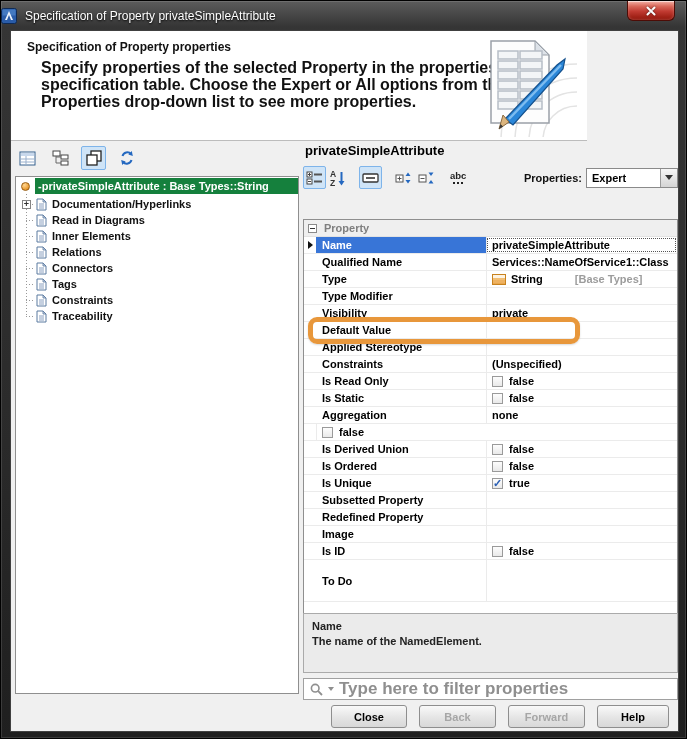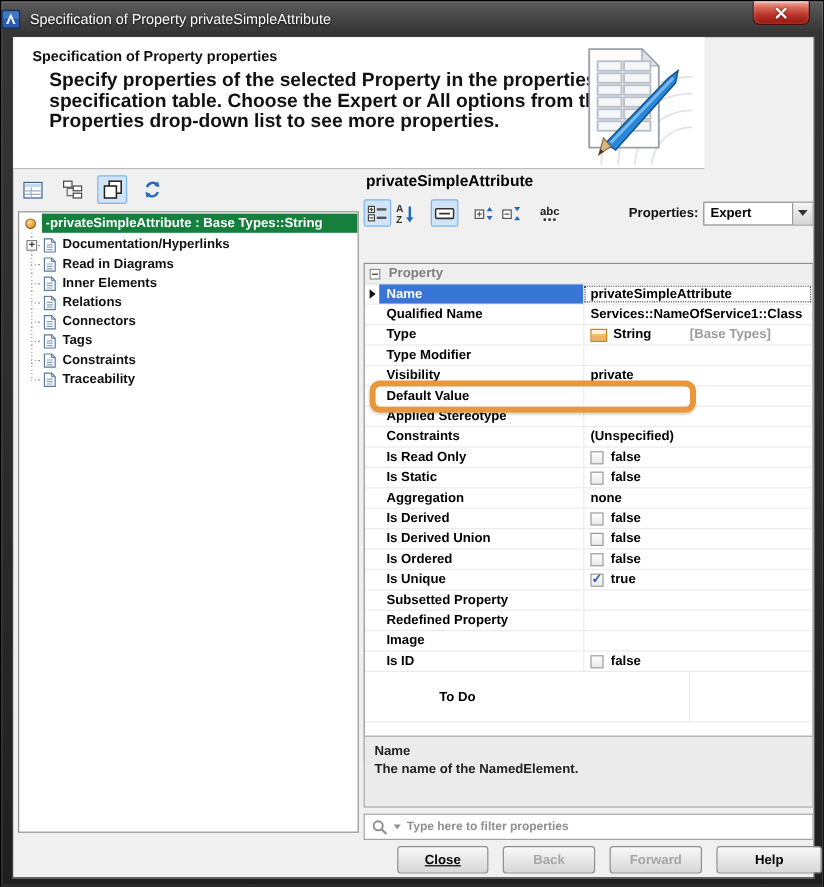--- a/index.html
+++ b/index.html
@@ -44,35 +44,35 @@
   .props-label{margin-left:auto;font-size:11px;font-weight:bold;color:#111;}
   .combo{width:92px;height:20px;background:#fff;border:1px solid #8a8a8a;margin-left:4px;position:relative;font-size:11px;font-weight:bold;display:flex;align-items:center;padding-left:5px;cursor:pointer;}
   .combo .drop{position:absolute;right:0;top:0;bottom:0;width:17px;background:linear-gradient(180deg,#f6f6f6,#d4d4d4);border-left:1px solid #9a9a9a;display:flex;align-items:center;justify-content:center;}
   .caret{width:0;height:0;border-left:4px solid transparent;border-right:4px solid transparent;border-top:5px solid #333;}
 
   .ptable{position:absolute;left:292px;top:188px;width:375px;height:416px;background:#fff;border:1px solid #8f8f8f;overflow:hidden;font-size:11px;font-weight:bold;}
   .pgroup{height:17px;background:#efefef;color:#7f7f7f;display:flex;align-items:center;padding-left:4px;border-bottom:1px solid #e2e2e2;}
   .cbox{width:9px;height:9px;background:#fff;border:1px solid #8a8a8a;position:relative;margin-right:7px;flex:0 0 auto;}
   .cbox::before{content:'';position:absolute;left:1px;top:3px;width:5px;height:1px;background:#333;}
   .prow{height:17px;display:flex;border-bottom:1px solid #ebebeb;}
-  .prow.tall{height:42px;gap:44px;}
+  .prow.tall{height:42px;}
   .pmarker{width:12px;flex:0 0 auto;display:flex;align-items:center;justify-content:center;}
   .arrow-right{width:0;height:0;border-top:4px solid transparent;border-bottom:4px solid transparent;border-left:5px solid #111;}
   .pname{width:170px;flex:0 0 auto;padding-left:6px;display:flex;align-items:center;color:#000;white-space:nowrap;overflow:hidden;}
   .pval{flex:1;border-left:1px solid #ebebeb;padding-left:5px;display:flex;align-items:center;color:#000;white-space:nowrap;overflow:hidden;}
   .prow.selected .pname{background:#3875D7;color:#fff;}
   .prow.selected .pval{outline:1px dotted #555;outline-offset:-2px;}
   .cb{width:11px;height:11px;border:1px solid #9a9a9a;background:linear-gradient(180deg,#fdfdfd,#e9e9e9);margin-right:6px;flex:0 0 auto;font-size:11px;line-height:9px;text-align:center;color:#2b5fb4;}
   .type-ic{width:14px;height:11px;border:1px solid #c8821e;background:linear-gradient(180deg,#fdf3e2 0 3px,#f2be74 3px 5px,#eeb261 5px 8px,#e9a74f 8px);margin-right:5px;flex:0 0 auto;}
   .muted{color:#9c9c9c;margin-left:4px;padding-left:28px;}
   .callout{position:absolute;border:5px solid #E8973B;border-radius:9px;pointer-events:none;z-index:5;box-shadow:0 1px 2px rgba(0,0,0,.15);}
 
   .desc{position:absolute;left:292px;top:582px;width:375px;height:60px;background:#ebebeb;border:1px solid #aaa;padding:5px 8px;font-size:11px;font-weight:bold;color:#222;line-height:15px;}
   .filter{position:absolute;left:292px;top:647px;width:375px;height:22px;background:#fff;border:1px solid #a0a0a0;display:flex;align-items:center;padding-left:6px;gap:5px;cursor:text;}
-  .filter .ph{color:#8f8f8f;font-size:10px;font-weight:bold;}
+  .filter .ph{color:#8f8f8f;font-size:17px;font-weight:bold;}
   .mini-caret{width:0;height:0;border-left:3px solid transparent;border-right:3px solid transparent;border-top:4px solid #8f8f8f;}
 
   .btn{position:absolute;top:674px;height:23px;background:linear-gradient(180deg,#f9f9f9,#e3e3e3 60%,#d8d8d8);border:1px solid #8e8e8e;border-radius:3px;font-size:11px;font-weight:bold;color:#000;display:flex;align-items:center;justify-content:center;cursor:pointer;font-family:"Liberation Sans",sans-serif;}
   .btn.disabled{color:#a6a6a6;cursor:default;}
 </style>
 </head>
 <body>
 
 <div class="frame">
   <div class="titlebar">
@@ -398,21 +398,20 @@
               <span>false</span>
             </div>
           </div>
           <div class="prow">
             <div class="pmarker"></div>
             <div class="pname">Aggregation</div>
             <div class="pval">none</div>
           </div>
           <div class="prow">
             <div class="pmarker"></div>
-            <div class="pname">Is Derived</div>
             <div class="pval">
               <span class="cb"></span>
               <span>false</span>
             </div>
           </div>
           <div class="prow">
             <div class="pmarker"></div>
             <div class="pname">Is Derived Union</div>
             <div class="pval">
               <span class="cb"></span>
@@ -474,18 +473,18 @@
 
     <div class="filter">
       <svg width="13" height="13" viewBox="0 0 13 13">
         <circle cx="5.2" cy="5.2" r="3.8" fill="none" stroke="#8f8f8f" stroke-width="1.6"></circle>
         <line x1="8.2" y1="8.2" x2="12" y2="12" stroke="#8f8f8f" stroke-width="1.8"></line>
       </svg>
       <span class="mini-caret"></span>
       <span class="ph">Type here to filter properties</span>
     </div>
 
-    <button class="btn" style="left:320px;width:76px;text-decoration:underline;">Close</button>
+    <button class="btn" style="left:320px;width:76px;">Close</button>
     <button class="btn disabled" style="left:408px;width:77px;">Back</button>
     <button class="btn disabled" style="left:497px;width:77px;">Forward</button>
-    <button class="btn" style="left:586px;width:88px;">Help</button>
+    <button class="btn" style="left:586px;width:72px;">Help</button>
   </div>
 </div>
 
 </body></html>

